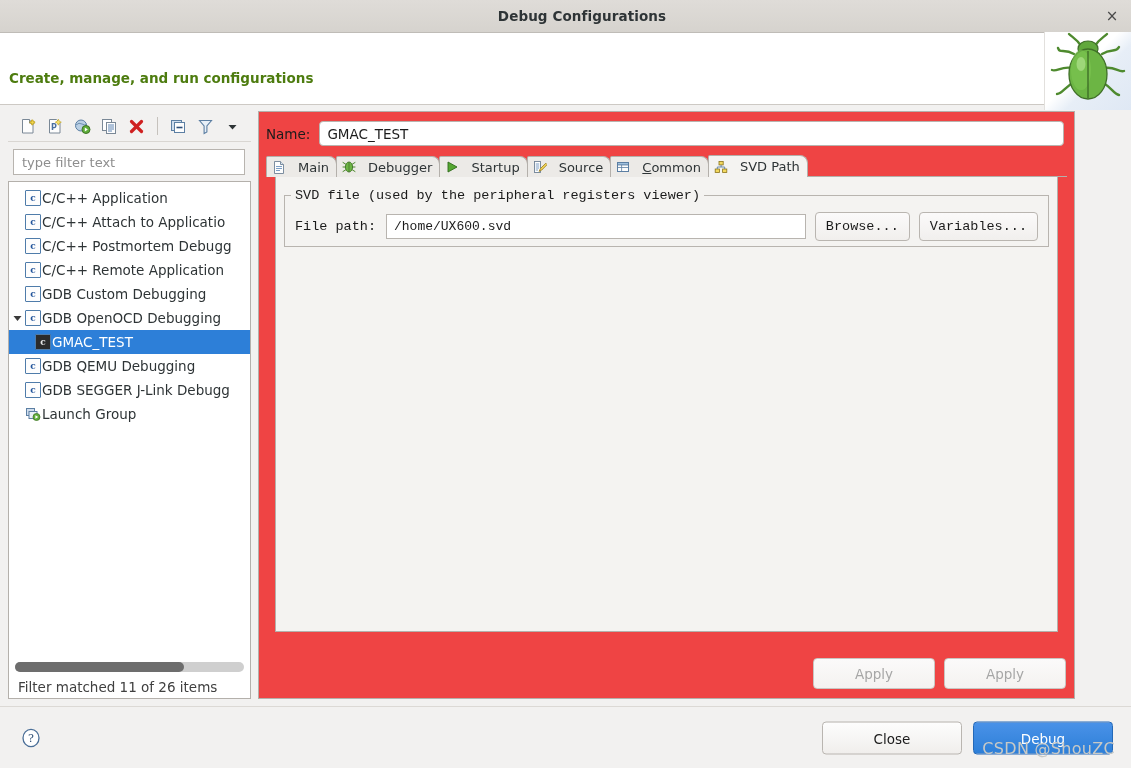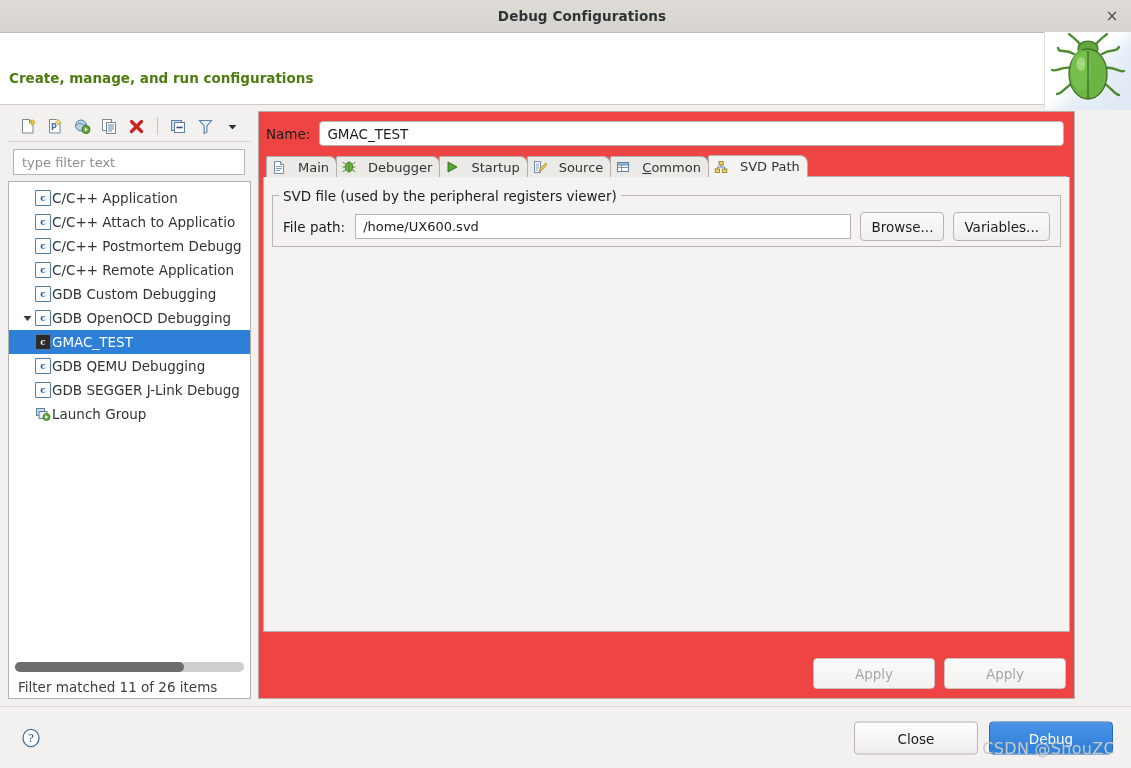--- a/index.html
+++ b/index.html
@@ -130,21 +130,20 @@
     left: 0; top: 4px; right: 0;
     bottom: 44px;
     overflow: hidden;
   }
   .tree-row {
     height: 24px;
     display: flex;
     align-items: center;
     white-space: nowrap;
     cursor: pointer;
-    padding-left: 10px;
     box-sizing: border-box;
     font-size: 13.5px;
   }
   .tree-row.selected {
     background: #2d7fd8;
     color: #ffffff;
   }
   .tree-row .twisty {
     width: 16px; height: 16px;
     display: flex; align-items: center; justify-content: center;
@@ -278,27 +277,28 @@
   .tab-icon { width: 14px; height: 14px; flex: 0 0 14px; }
   .tab-underline { text-decoration: underline; }
   .tab-filler {
     flex: 1;
     border-bottom: 1px solid #b4b0ab;
     height: 1px;
     align-self: flex-end;
   }
 
   .tab-content {
-    margin: 0 4px;
+    margin: 0 16px;
     height: 455px;
     border: 1px solid #b4b0ab;
     border-top: none;
     background: #f4f3f1;
     box-sizing: border-box;
     position: relative;
+    font-family: Liberation Mono, monospace;
   }
 
   .group-box {
     position: absolute;
     left: 8px; top: 18px;
     right: 8px;
     height: 52px;
     border: 1px solid #b8b4af;
     box-sizing: border-box;
   }
@@ -379,21 +379,21 @@
     cursor: pointer;
   }
   .footer-btns {
     position: absolute;
     right: 18px; top: 50%;
     transform: translateY(-50%);
     display: flex;
     gap: 11px;
   }
   .btn-footer {
-    width: 124px; height: 33px;
+    width: 140px; height: 33px;
     box-sizing: border-box;
     border-radius: 4px;
     font-size: 13.5px;
     font-family: inherit;
     cursor: pointer;
     border: 1px solid #b9b5b0;
     background: linear-gradient(to bottom, #fdfdfd 0%, #f0eeec 100%);
     color: #1b1b1b;
     text-align: center;
   }

